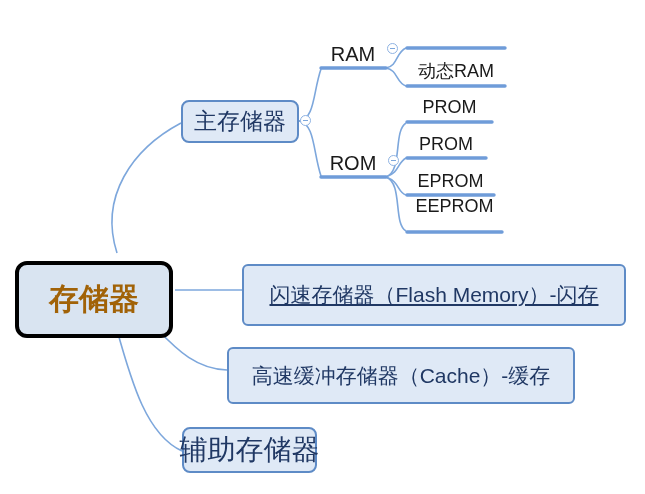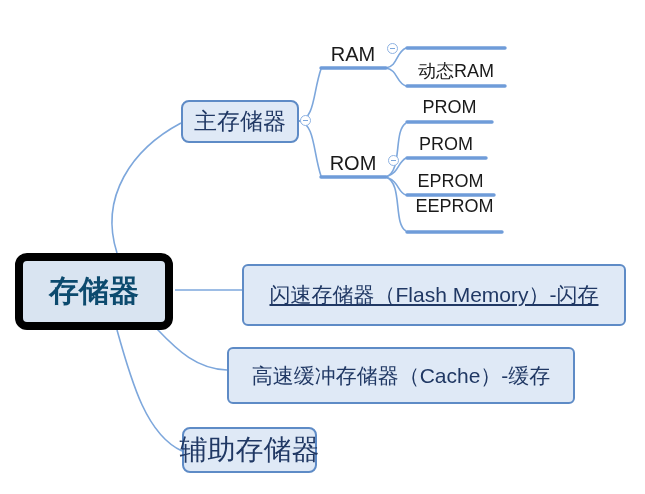--- a/index.html
+++ b/index.html
@@ -7,22 +7,22 @@
   .canvas{position:relative;width:645px;height:494px;background:#ffffff;}
   .canvas svg{position:absolute;left:0;top:0;}
 
   .box{
     position:absolute;box-sizing:border-box;
     background:#dfe9f6;border:2px solid #5e8bc6;
     display:flex;align-items:center;justify-content:center;
     color:#203864;white-space:nowrap;
   }
   .box.root{
-    background:#d9e4f1;border:8px solid #000000;border-radius:12px;
-    font-size:30px;font-weight:bold;color:#0c4a6e;
+    background:#d9e4f1;border:4px solid #000000;border-radius:12px;
+    font-size:30px;font-weight:bold;color:#a16207;margin-top:8px;
   }
   .box.r8{border-radius:8px;}
   .box.r6{border-radius:6px;}
 
   .leaf{
     position:absolute;color:#1a1a1a;text-align:center;white-space:nowrap;
     display:flex;align-items:center;justify-content:center;
   }
   .leaf.big{font-size:20px;}
   .leaf.small{font-size:18px;}

